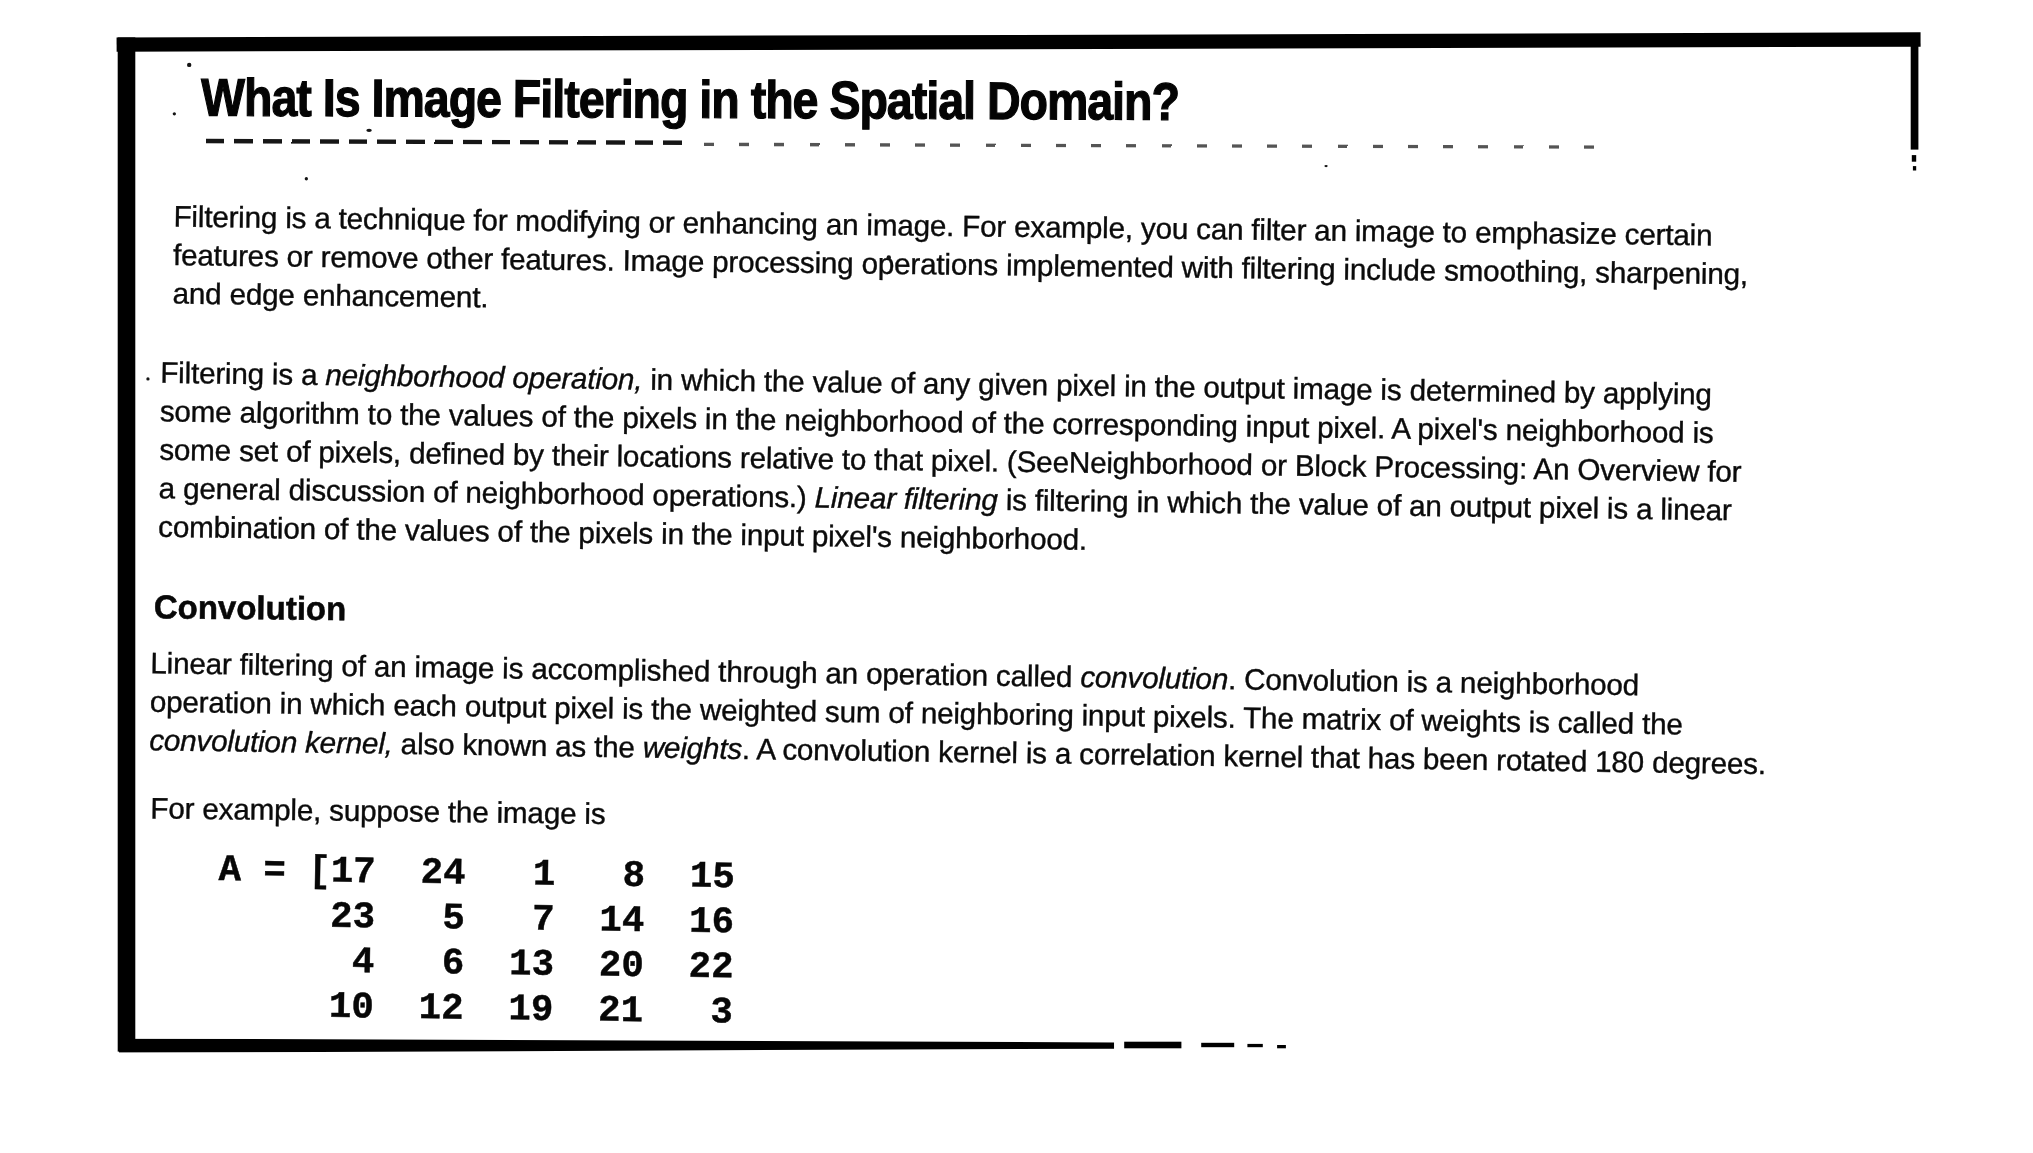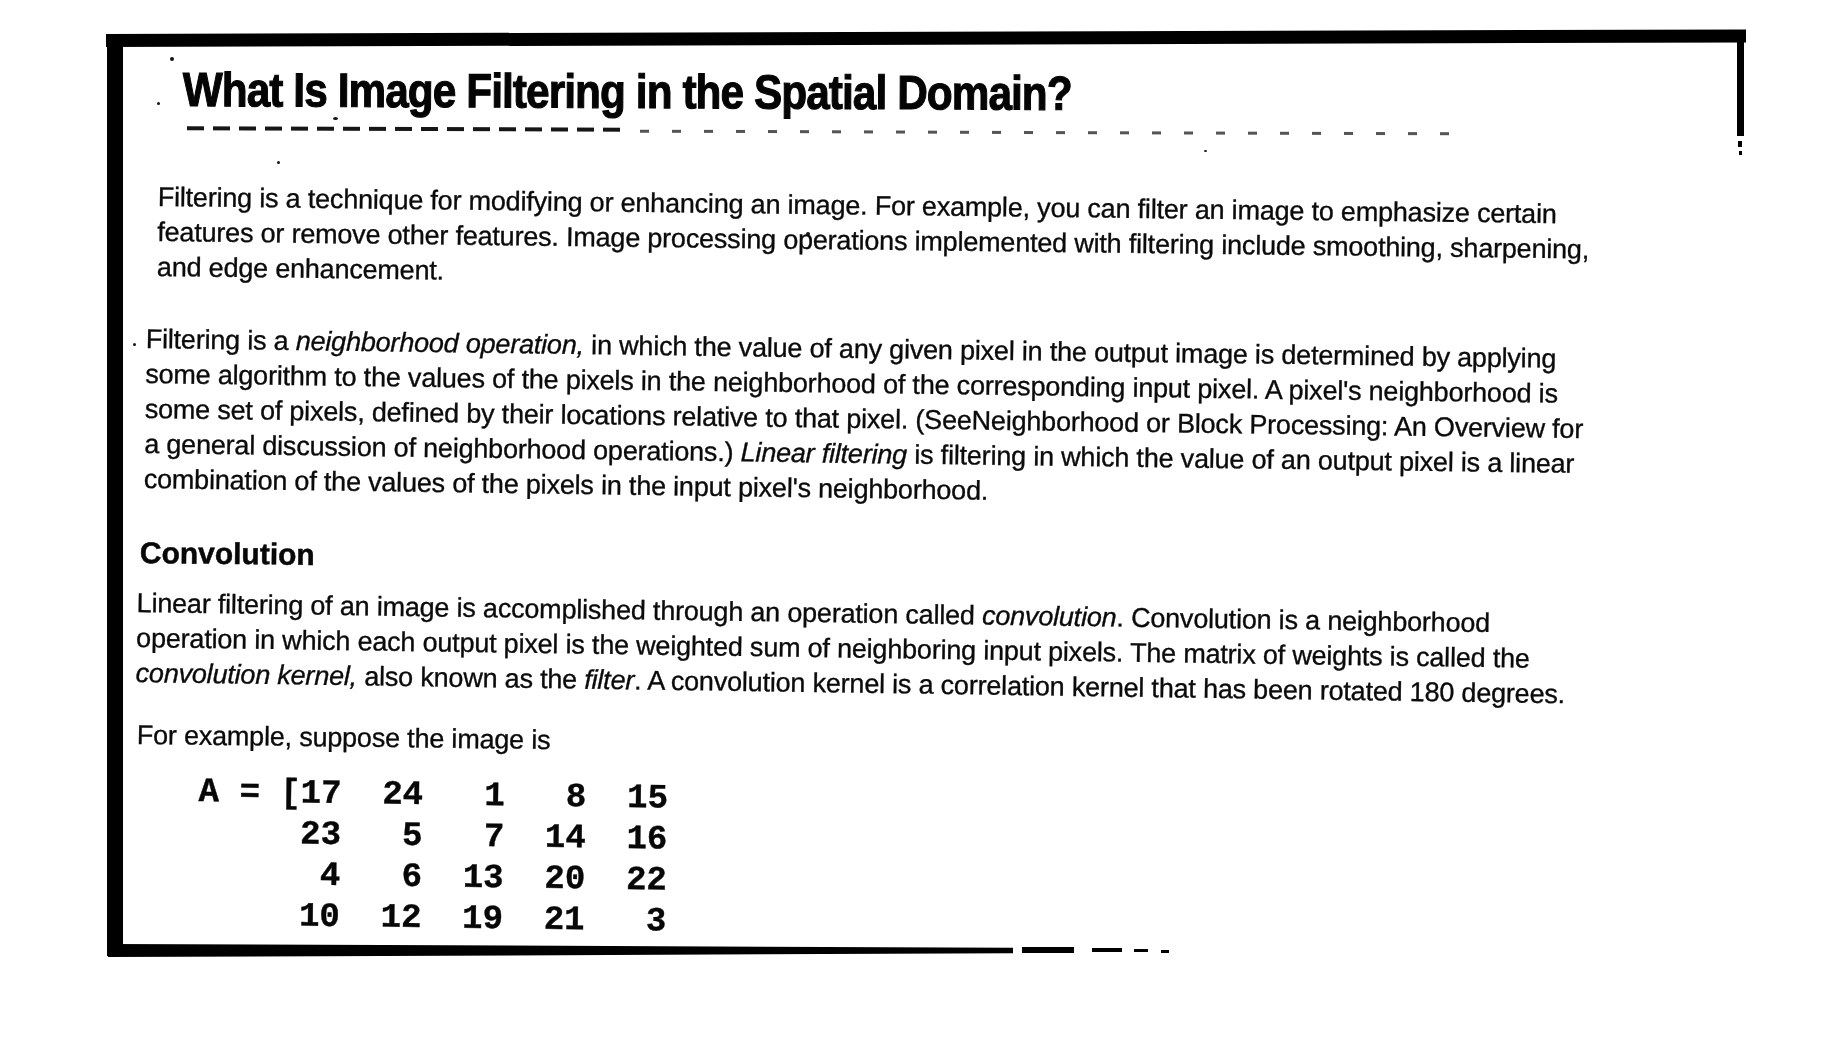--- a/index.html
+++ b/index.html
@@ -105,21 +105,21 @@
     <div class="line"><span>some set of pixels, defined by their locations relative to that pixel. (SeeNeighborhood or Block Processing: An Overview for</span></div>
     <div class="line"><span>a general discussion of neighborhood operations.) </span><span class="it">Linear filtering</span><span> is filtering in which the value of an output pixel is a linear</span></div>
     <div class="line"><span>combination of the values of the pixels in the input pixel's neighborhood.</span></div>
   </div>
 
 <h2 class="abs section-heading" style="margin:0;">Convolution</h2>
 
 <div class="abs body-text para-convolution">
     <div class="line"><span>Linear filtering of an image is accomplished through an operation called </span><span class="it">convolution</span><span>. Convolution is a neighborhood</span></div>
     <div class="line"><span>operation in which each output pixel is the weighted sum of neighboring input pixels. The matrix of weights is called the</span></div>
-    <div class="line"><span class="it">convolution kernel,</span><span> also known as the </span><span class="it">filter</span><span>. A convolution kernel is a correlation kernel that has been rotated 180 degrees.</span></div>
+    <div class="line"><span class="it">convolution kernel,</span><span> also known as the </span><span class="it">weights</span><span>. A convolution kernel is a correlation kernel that has been rotated 180 degrees.</span></div>
   </div>
 
 <div class="abs body-text example-line">For example, suppose the image is</div>
 
 <div class="abs matrix">
     <div class="line"><span>A = [17  24   1   8  15</span></div>
     <div class="line"><span>     23   5   7  14  16</span></div>
     <div class="line"><span>      4   6  13  20  22</span></div>
     <div class="line"><span>     10  12  19  21   3</span></div>
   </div>

